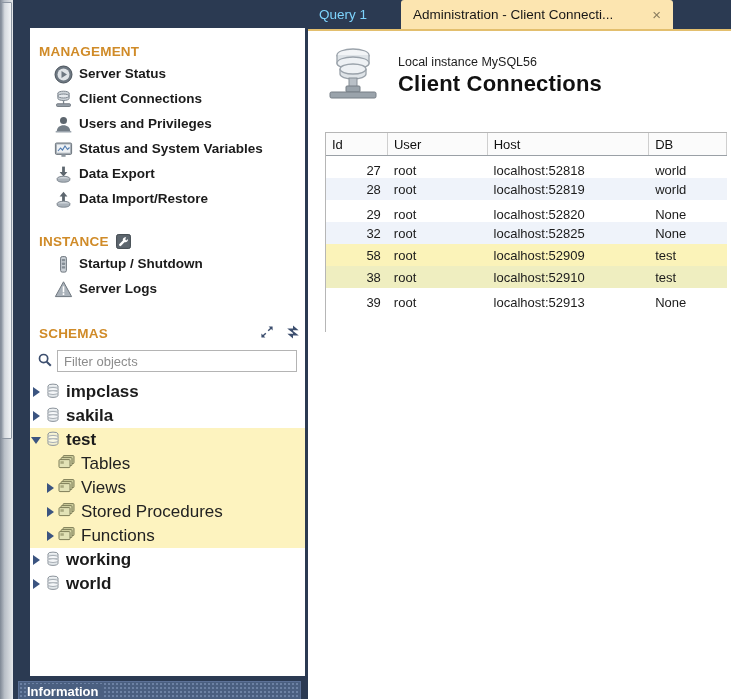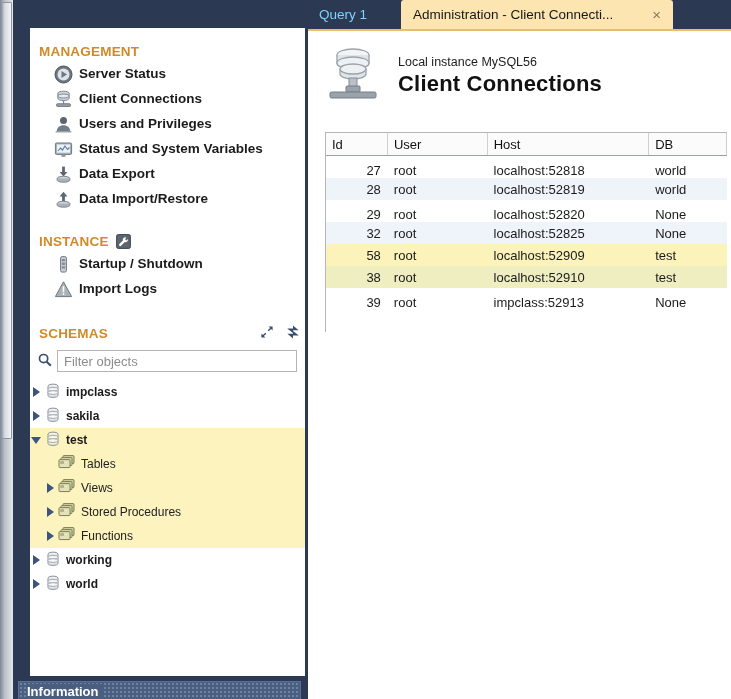--- a/index.html
+++ b/index.html
@@ -87,21 +87,21 @@
     flex: 1; margin-right: 12px; height: 22px;
     border: 1px solid #b4b4b4; background: #fff;
     display: flex; align-items: center;
     padding-left: 6px;
     font-size: 13px; color: #8c8c8c;
   }
 
   .tree { margin-top: 8px; }
   .tree-row {
     display: flex; align-items: center; height: 24px;
-    font-size: 12px; color: #1b1b1b; font-weight: bold;
+    font-size: 17px; color: #1b1b1b; font-weight: bold;
     cursor: default;
   }
   .tree-row.sel { background: #fdf3bf; }
   .tree-row.child { font-weight: normal; color: #222; }
   .tw { width: 14px; height: 14px; flex: 0 0 14px; position: relative; }
   .tw .tri { position: absolute; width: 0; height: 0; }
   .tri-r { left: 3px; top: 2px; border-left: 7px solid #3b5480; border-top: 5px solid transparent; border-bottom: 5px solid transparent; }
   .tri-d { left: 1px; top: 4px; border-top: 7px solid #3b5480; border-left: 5px solid transparent; border-right: 5px solid transparent; }
   .db-ic { width: 22px; flex: 0 0 22px; height: 20px; position: relative; }
   .fold-ic { width: 23px; flex: 0 0 23px; height: 20px; position: relative; }
@@ -297,21 +297,21 @@
       </div>
 
       <div class="nav-item">
         <span class="ic">
           <svg width="19" height="19" viewBox="0 0 19 19">
             <polygon points="9.5,1.8 17.6,16.6 1.4,16.6" fill="#aab2ba" stroke="#6f777f"></polygon>
             <rect x="8.7" y="6.3" width="1.6" height="6" fill="#ffffff"></rect>
             <rect x="8.7" y="13.2" width="1.6" height="1.8" fill="#ffffff"></rect>
           </svg>
         </span>
-        <span class="lbl">Import Logs</span>
+        <span class="lbl">Server Logs</span>
       </div>
 
 
       <div class="section-hd" id="sch-hd">
         <span>SCHEMAS</span>
         <span class="sch-tools">
           <span class="ti">
             <svg width="16" height="16" viewBox="0 0 16 16">
               <path d="M9.6 2.4h4v4l-1.5-1.5-2.4 2.4-1-1 2.4-2.4z" fill="#3c4e6e"></path>
               <path d="M6.4 13.6h-4v-4l1.5 1.5 2.4-2.4 1 1-2.4 2.4z" fill="#3c4e6e"></path>
@@ -551,20 +551,20 @@
         </div>
         <div class="grid-row rw-sel2">
           <div class="td c-id">38</div>
           <div class="td c-user">root</div>
           <div class="td c-host">localhost:52910</div>
           <div class="td c-db">test</div>
         </div>
         <div class="grid-row rw-white">
           <div class="td c-id">39</div>
           <div class="td c-user">root</div>
-          <div class="td c-host">impclass:52913</div>
+          <div class="td c-host">localhost:52913</div>
           <div class="td c-db">None</div>
         </div>
       </div>
 
     </div>
   </div>
 </div>
 
 </body></html>

